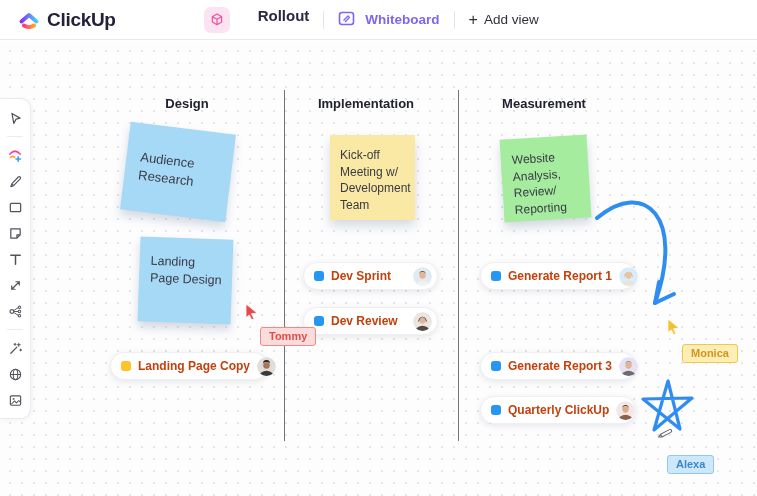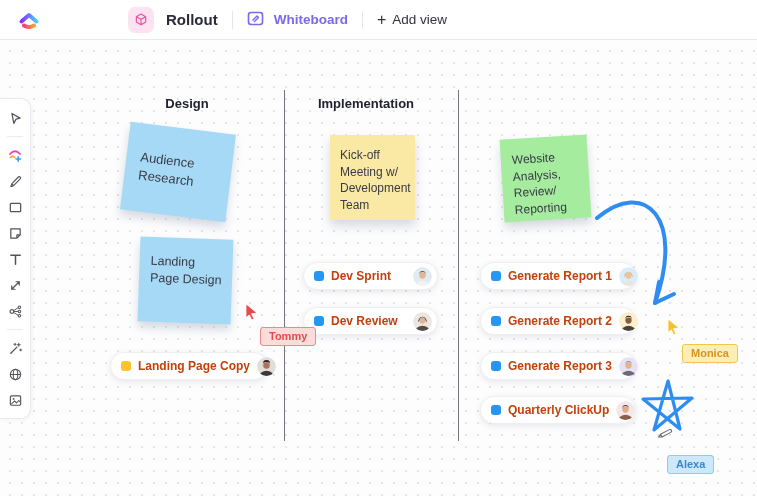--- a/index.html
+++ b/index.html
@@ -9,21 +9,21 @@
     -webkit-font-smoothing:antialiased;
   }
   
   .topbar{
     position:absolute;top:0;left:0;right:0;height:40px;background:#fff;
     border-bottom:1px solid #eaeaee;display:flex;align-items:center;
     padding-left:18px;box-sizing:border-box;z-index:20;
   }
   .logo{display:flex;align-items:center;gap:7px;cursor:pointer;}
   .logo-text{font-size:19px;font-weight:800;color:#23203c;letter-spacing:-0.3px;}
-  .doc-chip{display:flex;align-items:center;gap:12px;margin-left:88px;}
+  .doc-chip{display:flex;gap:28px;margin-left:88px;}
   .doc-icon-bg{width:26px;height:26px;border-radius:7px;background:#fce3f1;
     display:flex;align-items:center;justify-content:center;}
   .doc-title{font-size:15px;font-weight:700;color:#2a2a3c;}
   .vsep{width:1px;height:18px;background:#e4e4e9;margin:0 14px;}
   .wb-tab{display:flex;align-items:center;gap:10px;color:#7b68ee;font-size:13.5px;
     font-weight:600;cursor:pointer;}
   .add-view{display:flex;align-items:center;gap:6px;font-size:13.5px;color:#30313d;
     font-weight:500;cursor:pointer;}
   .plus-glyph{font-size:16px;font-weight:500;line-height:1;}
   
@@ -90,20 +90,21 @@
           </linearGradient>
           <linearGradient id="lg2" x1="0" y1="0" x2="1" y2="0">
             <stop offset="0" stop-color="#fb3b7c"></stop>
               <stop offset="1" stop-color="#ffa12f"></stop>
           </linearGradient>
         </defs>
         <path d="M3.5 14.5 L11 8 L18.5 14.5" fill="none" stroke="url(#lg1)" stroke-width="4" stroke-linecap="round" stroke-linejoin="round"></path>
         <path d="M6 18.5 Q11 21.5 16 18.5" fill="none" stroke="url(#lg2)" stroke-width="4" stroke-linecap="round"></path>
       </svg>
     </span>
+    <span class="logo-text">ClickUp</span>
   </div>
 
   <div class="doc-chip">
     <span class="doc-icon-bg">
       <svg width="16" height="16" viewBox="0 0 24 24">
         <path d="M12 3 L19 7 V15 L12 19 L5 15 V7 Z M5 7 L12 11 L19 7 M12 11 V19" fill="none" stroke="#f0509e" stroke-width="1.8" stroke-linejoin="round"></path>
       </svg>
     </span>
     <span class="doc-title">Rollout</span>
   </div>
@@ -196,20 +197,21 @@
       <svg width="15" height="15" viewBox="0 0 16 16">
         <rect x="2.5" y="3" width="11" height="10" rx="1.2" fill="none" stroke="#52525e" stroke-width="1.2"></rect>
         <circle cx="6" cy="6.3" r="1" fill="#52525e"></circle>
         <path d="M3.5 12 L7 8.5 L9 10.5 L11.5 8 L13.2 9.7" fill="none" stroke="#52525e" stroke-width="1.1" stroke-linejoin="round"></path>
       </svg>
     </div>
   </div>
 
   <div class="col-title" style="left:148px;top:55px;width:78px;">Design</div>
   <div class="col-title" style="left:312px;top:55px;width:108px;">Implementation</div>
+  <div class="col-title" style="left:492px;top:55px;width:104px;">Measurement</div>
 
   <div class="col-line" style="left:284px;"></div>
   <div class="col-line" style="left:458px;"></div>
 
   <div class="sticky sticky-audience">Audience Research</div>
   <div class="sticky sticky-landing">Landing Page Design</div>
   <div class="sticky sticky-kickoff">Kick-off Meeting w/ Development Team</div>
   <div class="sticky sticky-website">Website Analysis, Review/ Reporting</div>
 
   <div class="card" style="left:110px;top:311px;width:158px;">
@@ -257,32 +259,20 @@
     <span class="avatar">
       <svg width="19" height="19" viewBox="0 0 20 20">
           <circle cx="10" cy="10" r="10" fill="#d9ecf9"></circle>
           <path d="M2.5 21 a7.5 6.5 0 0 1 15 0 z" fill="#e8e4de"></path>
           <circle cx="10" cy="9.2" r="3.2" fill="#eec19c"></circle>
           <path d="M6 11 a4.3 4.3 0 1 1 8 0 l-1 -3.4 a3.2 3.2 0 0 0 -6 0 z" fill="#d9a86a"></path>
         </svg>
     </span>
   </div>
 
-  <div class="card" style="left:480px;top:266px;width:156px;">
-    <span class="bullet" style="background:#2596f3"></span>
-    <span class="card-title">Generate Report 2</span>
-    <span class="avatar">
-      <svg width="19" height="19" viewBox="0 0 20 20">
-          <circle cx="10" cy="10" r="10" fill="#fbf0cc"></circle>
-          <path d="M2.5 21 a7.5 6.5 0 0 1 15 0 z" fill="#4c423c"></path>
-          <circle cx="10" cy="9" r="3.3" fill="#8a5a3c"></circle>
-          <path d="M6.7 8.4 a3.3 3.3 0 0 1 6.6 0 l0 -1.2 a3.3 3.3 0 0 0 -6.6 0 z" fill="#1f1a18"></path>
-        </svg>
-    </span>
-  </div>
 
   <div class="card" style="left:480px;top:311px;width:156px;">
     <span class="bullet" style="background:#2596f3"></span>
     <span class="card-title">Generate Report 3</span>
     <span class="avatar">
       <svg width="19" height="19" viewBox="0 0 20 20">
           <circle cx="10" cy="10" r="10" fill="#e7e2f2"></circle>
           <path d="M2.5 21 a7.5 6.5 0 0 1 15 0 z" fill="#6d6a78"></path>
           <circle cx="10" cy="9" r="3.3" fill="#e5b28c"></circle>
           <path d="M6.7 8.6 a3.3 3.3 0 0 1 6.6 0 l0 -1.2 a3.3 3.3 0 0 0 -6.6 0 z" fill="#8e8a94"></path>

